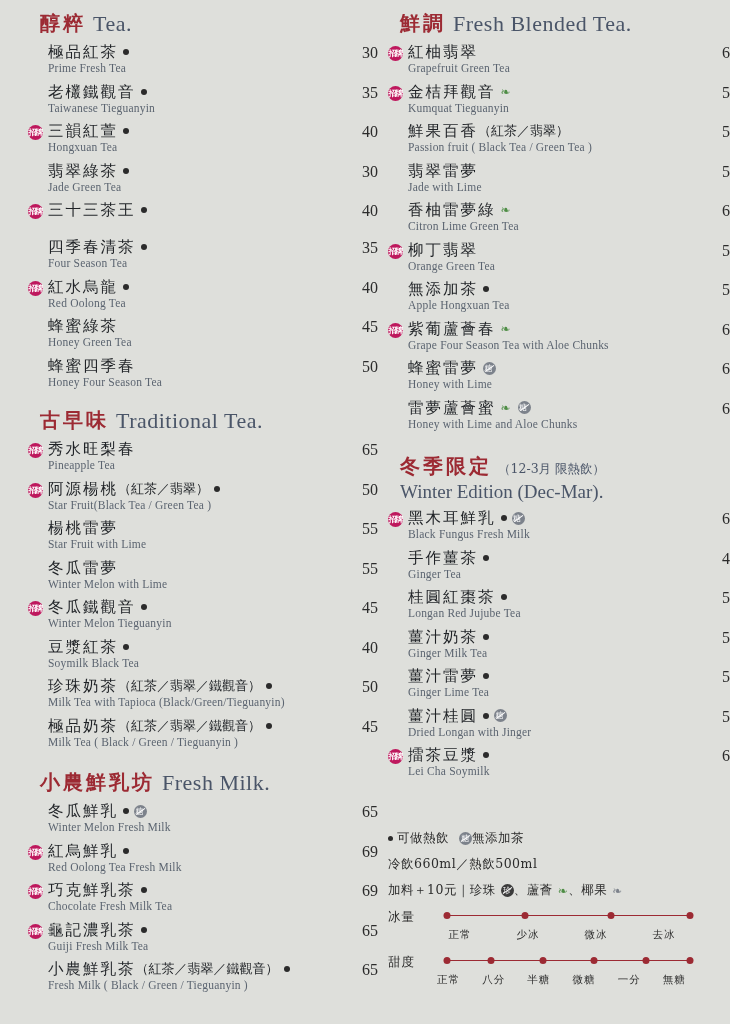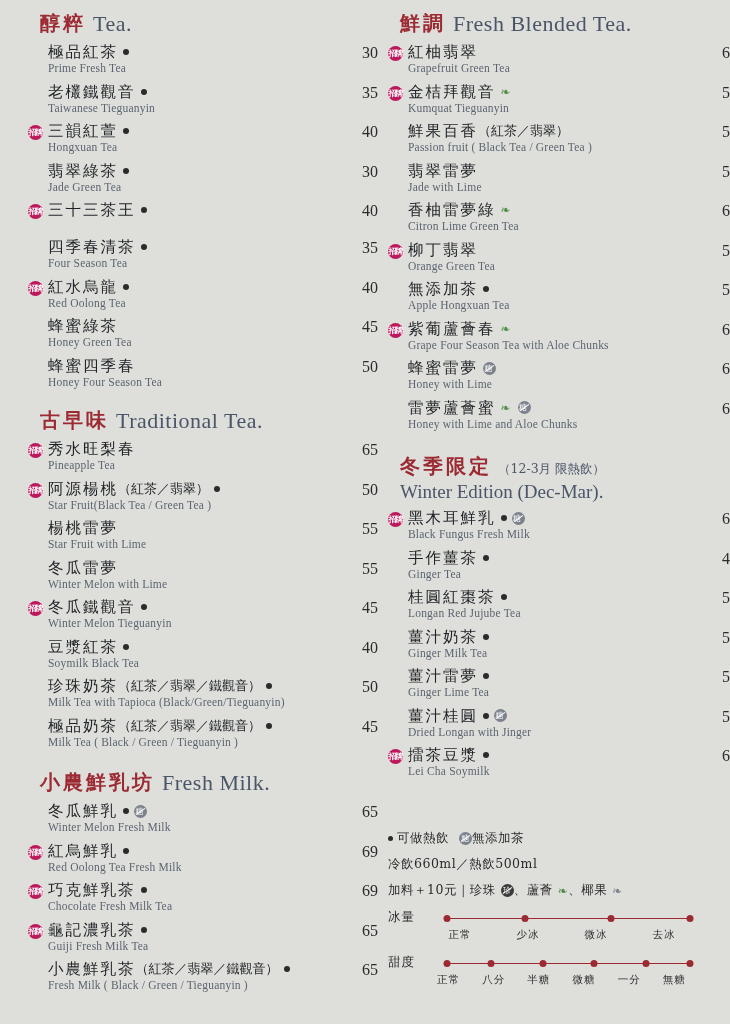--- a/index.html
+++ b/index.html
@@ -99,21 +99,21 @@
 
   
   .footer{
     position:absolute;left:388px;top:830px;width:310px;
     font-family:"DejaVu Serif", serif;
     font-size:12.5px;color:#2b2b2b;
   }
   .fline{margin-bottom:9px;letter-spacing:.5px;display:flex;align-items:center;flex-wrap:wrap;}
   .smalldot{display:inline-block;width:5px;height:5px;border-radius:50%;background:#2b2b2b;margin-right:4px;}
   .sugarblock{margin-top:10px;}
-  .srow{display:flex;align-items:flex-end;margin-bottom:2px;gap:13px;}
+  .srow{display:flex;align-items:flex-start;margin-bottom:2px;gap:13px;}
   .slabel{width:38px;font-size:12.5px;letter-spacing:1px;}
   .strack{position:relative;flex:1 1 auto;height:14px;}
   .sline{position:absolute;left:8px;right:8px;top:6px;height:1px;background:#9c2a33;}
   .snode{position:absolute;top:3px;width:7px;height:7px;border-radius:50%;background:#9c2a33;transform:translateX(-50%);}
   .sticks{display:flex;margin-left:38px;}
   .stick{font-size:10.5px;color:#2b2b2b;text-align:center;letter-spacing:1px;}
 </style>
 </head>
 <body>
 

